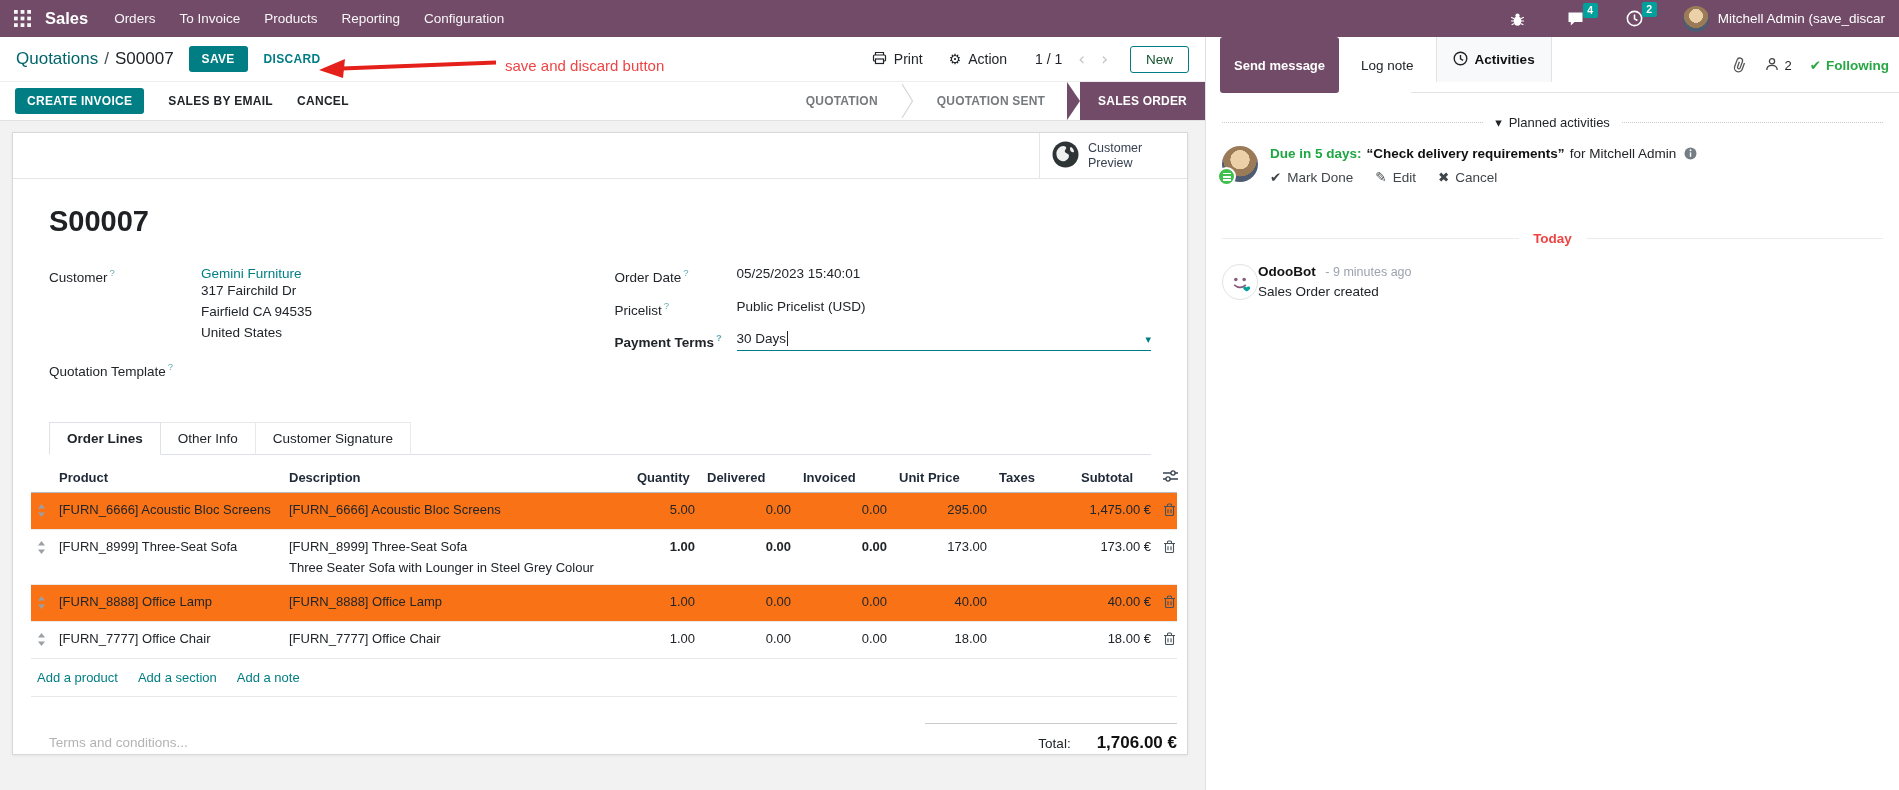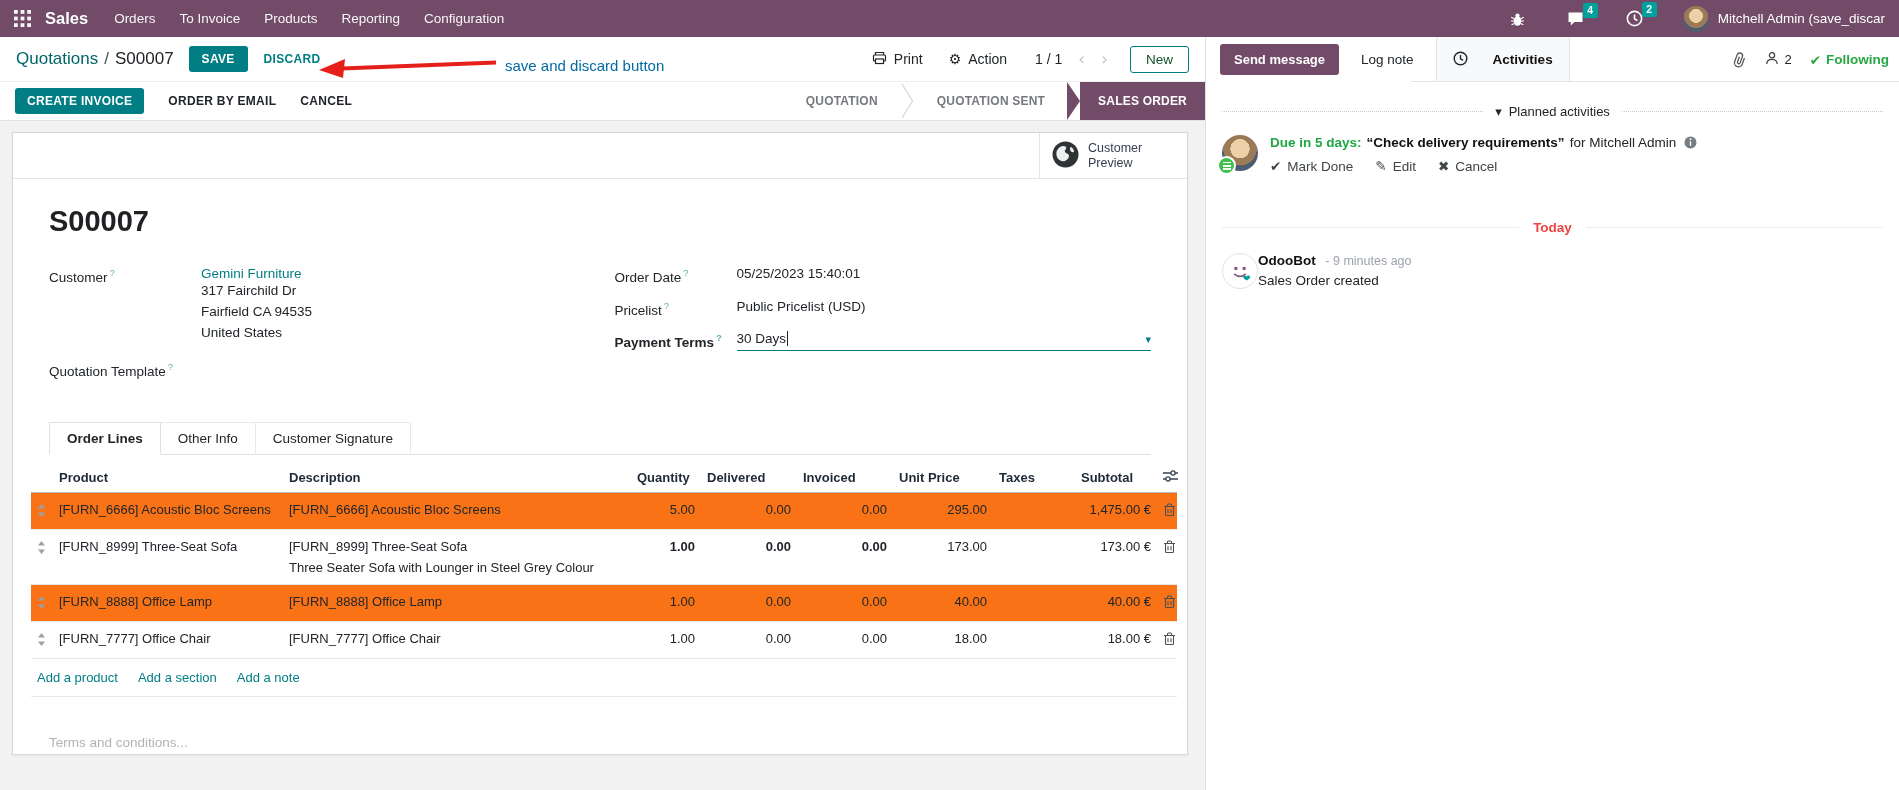--- a/index.html
+++ b/index.html
@@ -31,21 +31,21 @@
              border-bottom:1px solid #ededed; position:relative; }
   .breadcrumb { font-size:17px; display:flex; align-items:center; gap:6px;text-align:center; }
   .bc-parent { color:#01666b; cursor:pointer; }
   .bc-sep { color:#495057; }
   .bc-current { color:#212529; }
   .btn-save { margin-left:15px; background:#017E84; color:#fff; border:none; border-radius:3px;
               font-weight:700; font-size:12px; letter-spacing:.3px; padding:6px 13px; cursor:pointer; }
   .btn-discard { margin-left:16px; background:none; border:none; color:#017E84; font-weight:700;
                  font-size:12px; letter-spacing:.3px; cursor:pointer; }
   .annot-arrow { position:absolute; left:318px; top:18px; }
-  .annot-text { position:absolute; left:505px; top:20px; font-size:15px; color:#0369a1; }
+  .annot-text { position:absolute; left:505px; top:20px; font-size:15px; color:#ef4444; }
   .cp-right { margin-left:auto; display:flex; align-items:center; }
   .cp-link { display:flex; align-items:center; gap:7px; font-size:14px; color:#212529; cursor:pointer; }
   .cp-link + .cp-link { margin-left:26px; }
   .gear { font-size:14px; line-height:1; }
   .pager { margin-left:28px; font-size:14px; color:#212529; }
   .pg-arrow { font-size:17px; color:#c3c7cb; margin-left:16px; cursor:default; line-height:1; }
   .btn-new { margin-left:22px; background:#fff; border:1px solid #017E84; color:#14532d;
              font-size:13.5px; padding:5px 15px; border-radius:3px; cursor:pointer; }
 
   
@@ -112,26 +112,26 @@
   .foot-links .link { margin-right:20px; font-size:13px; }
 
   .terms-total { display:flex; justify-content:space-between; align-items:flex-start; margin-top:26px; }
   .terms { color:#b3b3b3; font-size:13.5px; padding-top:12px; }
   .total-box { width:252px; margin-right:-26px; border-top:1px solid #ccc; padding-top:9px;
                display:flex; justify-content:flex-end; align-items:baseline; gap:26px; }
   .total-label { font-size:13.5px; color:#212529; }
   .total-value { font-size:17px; font-weight:700; color:#111; }
 
   
-  .chatter-header { height:45px; display:flex; align-items:center; padding-left:14px; position:relative; flex:none; }
+  .chatter-header { height:56px; display:flex; padding-left:14px; position:relative; flex:none; }
   .chatter-header::after { content:""; position:absolute; left:205px; right:0; bottom:0; height:1px; background:#e3e3e3; }
   .btn-send { background:#714B67; color:#fff; border:none; border-radius:3px; font-size:13px;
               padding:8px 14px; cursor:pointer; font-weight:600; }
   .btn-lognote { background:none; border:none; color:#212529; font-size:13.5px; margin-left:22px; cursor:pointer; }
-  .activities-tab { margin-left:22px; height:45px; display:flex; align-items:center; gap:25px; padding:0 16px;
+  .activities-tab { margin-left:22px; height:45px; display:flex; align-items:center; gap:7px; padding:0 16px;
                     background:#f8f9fa; border-left:1px solid #e3e3e3; border-right:1px solid #e3e3e3;
                     font-weight:700; font-size:13.5px; color:#111; cursor:pointer; }
   .chatter-icons { margin-left:auto; display:flex; align-items:center; gap:18px; padding-right:10px; }
   .follower { display:flex; align-items:center; gap:5px; font-size:13px; color:#212529; cursor:pointer; }
   .following { display:flex; align-items:center; gap:5px; color:#28a745; font-size:13.5px; font-weight:600;
                white-space:nowrap; cursor:pointer; }
   .chatter-body { padding:22px 16px 0; }
   .pdiv { display:flex; align-items:center; gap:12px; color:#212529; font-size:13px; cursor:pointer; }
   .dotline { flex:1; border-top:1px dotted #c9c9c9; }
   .pdiv-label { display:flex; gap:7px; align-items:center; }
@@ -249,21 +249,21 @@
         </span>
         <span class="pager">1 / 1</span>
         <span class="pg-arrow glyph">‹</span>
         <span class="pg-arrow glyph">›</span>
         <button class="btn-new">New</button>
       </div>
     </div>
 
     <div class="cp-row2">
       <button class="btn-primary-sm">CREATE INVOICE</button>
-      <button class="btn-plain-sm">ORDER BY EMAIL</button>
+      <button class="btn-plain-sm">SALES BY EMAIL</button>
       <button class="btn-plain-sm">CANCEL</button>
       <div class="statusbar">
           <span class="stage">QUOTATION</span>
           <span class="sep">
             <svg width="15" height="38" viewBox="0 0 15 38">
               <path d="M2 2 L12.5 19 L2 36" fill="none" stroke="#d3d5d7" stroke-width="1.2"></path>
             </svg>
           </span>
           <span class="stage">QUOTATION SENT</span>
           <span class="arrowhead"></span>
@@ -450,20 +450,24 @@
                   </tr>
                   <tr class="foot-links">
                     <td colspan="10"><span class="link">Add a product</span><span class="link">Add a section</span><span class="link">Add a note</span></td>
                   </tr>
                 </tbody>
               </table>
           </div>
 
           <div class="terms-total">
             <span class="terms">Terms and conditions...</span>
+            <div class="total-box">
+              <span class="total-label">Total:</span>
+              <span class="total-value">1,706.00 €</span>
+            </div>
           </div>
         </div>
       </div>
     </div>
   </div>
 
   <aside class="chatter-col">
     <div class="chatter-header">
       <button class="btn-send">Send message</button>
       <button class="btn-lognote">Log note</button>

